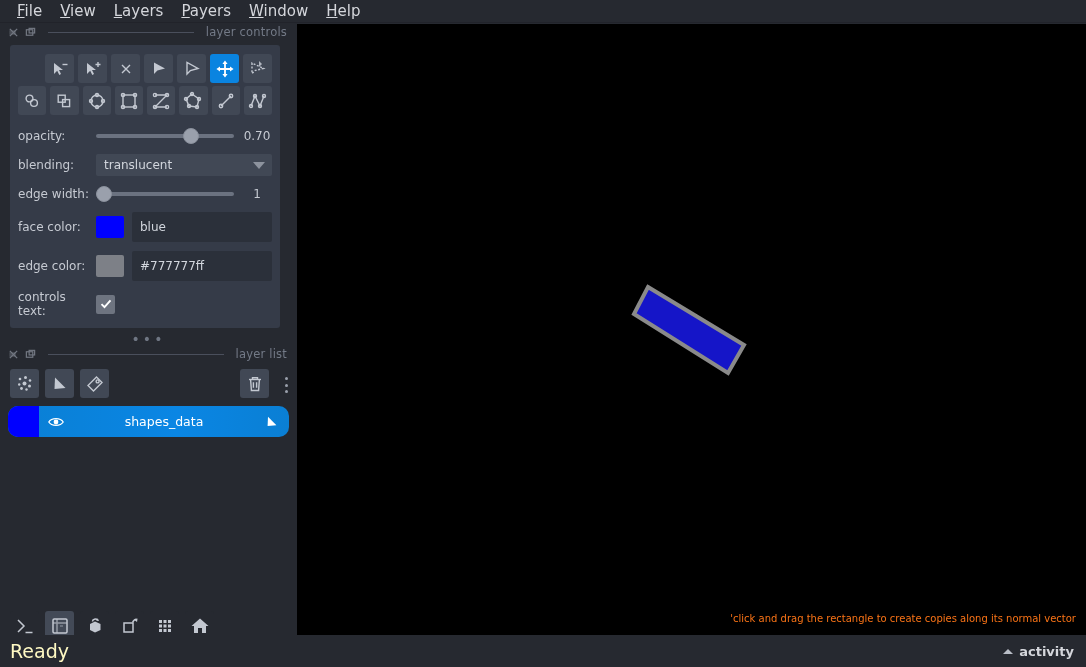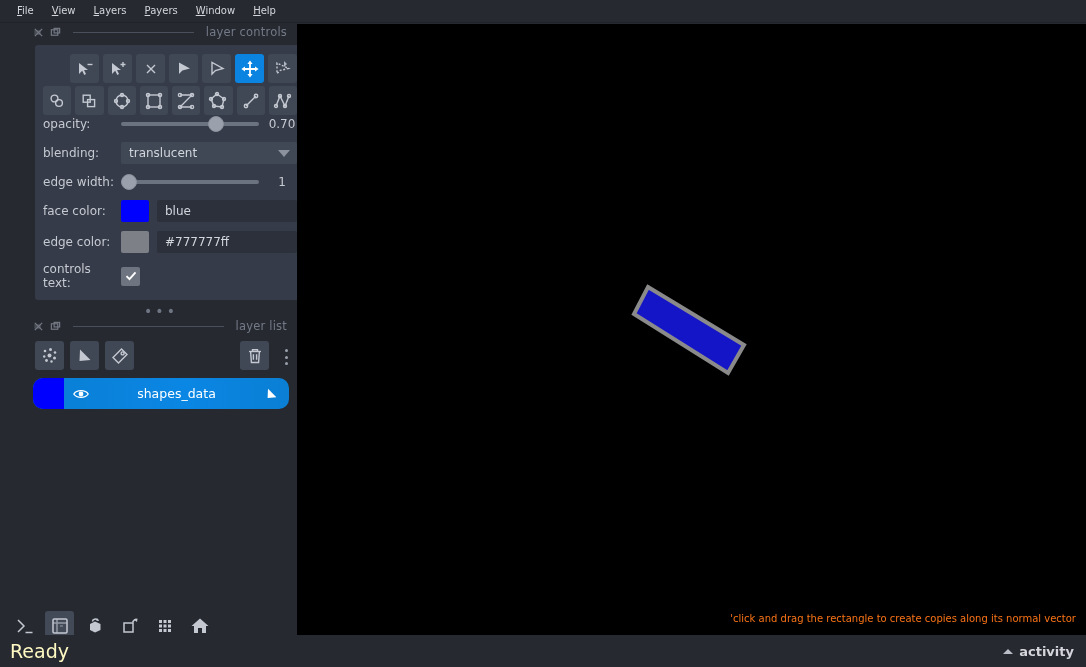--- a/index.html
+++ b/index.html
@@ -12,30 +12,29 @@
   }
   #app { position: relative; width: 1086px; height: 667px; background: #262930; }
 
   
   .menubar {
     position: absolute; top: 0; left: 0; width: 1086px; height: 23px;
     background: #262930; display: flex; align-items: center; padding-left: 8px;
     border-bottom: 1px solid #21232a;
   }
   .menu-item {
-    color: #d4d6db; font-size: 10px; padding: 2px 9px; cursor: default;
+    color: #d4d6db; font-size: 15px; padding: 2px 9px; cursor: default;
     line-height: 16px;
   }
   .menu-item u { text-decoration: underline; text-underline-offset: 1px; }
 
   
   .leftdock {
     position: absolute; top: 23px; left: 0; width: 297px; height: 644px;
     background: #262930;
-    padding-left: 25px;
   }
   .dock-title {
     display: flex; align-items: center; height: 18px; padding: 0 10px 0 8px; gap: 6px;
   }
   .dock-title .tiny-icon { width: 11px; height: 11px; flex: 0 0 auto; opacity: .75; }
   .dock-title .rule { flex: 1 1 auto; height: 1px; background: #4a4f5c; margin: 0 6px; }
   .dock-title .dock-label { color: #737a87; font-size: 11.5px; letter-spacing: .2px; }
 
   
   .ctrl-panel {
@@ -48,21 +47,21 @@
     width: 29px; height: 29px; border-radius: 3px; background: #414855;
     display: flex; align-items: center; justify-content: center; cursor: pointer;
   }
   .tool.active { background: #0a84e0; }
   .tool svg { display: block; }
   .tool .st { stroke: #c3c8d1; fill: none; stroke-width: 1.4; }
   .tool .sf { fill: #c3c8d1; }
   .tool.active .sf { fill: #ffffff; }
 
   .ctrl-grid {
-    display: grid; grid-template-columns: 78px 1fr;
+    margin-top: 12px; display: grid; grid-template-columns: 78px 1fr;
     row-gap: 9px; align-items: center;
   }
   .ctrl-label { color: #c6cad2; font-size: 12px; }
   .ctrl-field { display: flex; align-items: center; gap: 8px; }
 
   .slider { position: relative; height: 18px; flex: 1 1 auto; }
   .slider .track {
     position: absolute; top: 7px; left: 0; right: 0; height: 4px;
     background: #6b7280; border-radius: 2px;
   }
@@ -79,21 +78,21 @@
   }
   .combo .arrow {
     position: absolute; right: 7px; top: 8px;
     width: 0; height: 0; border-left: 6px solid transparent;
     border-right: 6px solid transparent; border-top: 7px solid #8d939e;
   }
   .swatch {
     width: 28px; height: 22px; border-radius: 2px; cursor: pointer; flex: 0 0 auto;
   }
   .colorbox {
-    flex: 1 1 auto; height: 22px; background: #2b303a; border-radius: 2px;
+    flex: 1 1 auto; height: 30px; background: #2b303a; border-radius: 2px;
     color: #d2d6dd; font-size: 12px; display: flex; align-items: center; padding: 0 8px;
   }
   .checkbox {
     width: 19px; height: 19px; background: #6e7480; border-radius: 2px;
     display: flex; align-items: center; justify-content: center; cursor: pointer;
   }
   .checkbox svg { display: block; }
 
   .ellipsis-handle {
     width: 100%; text-align: center; color: #6f7683; font-size: 14px;

